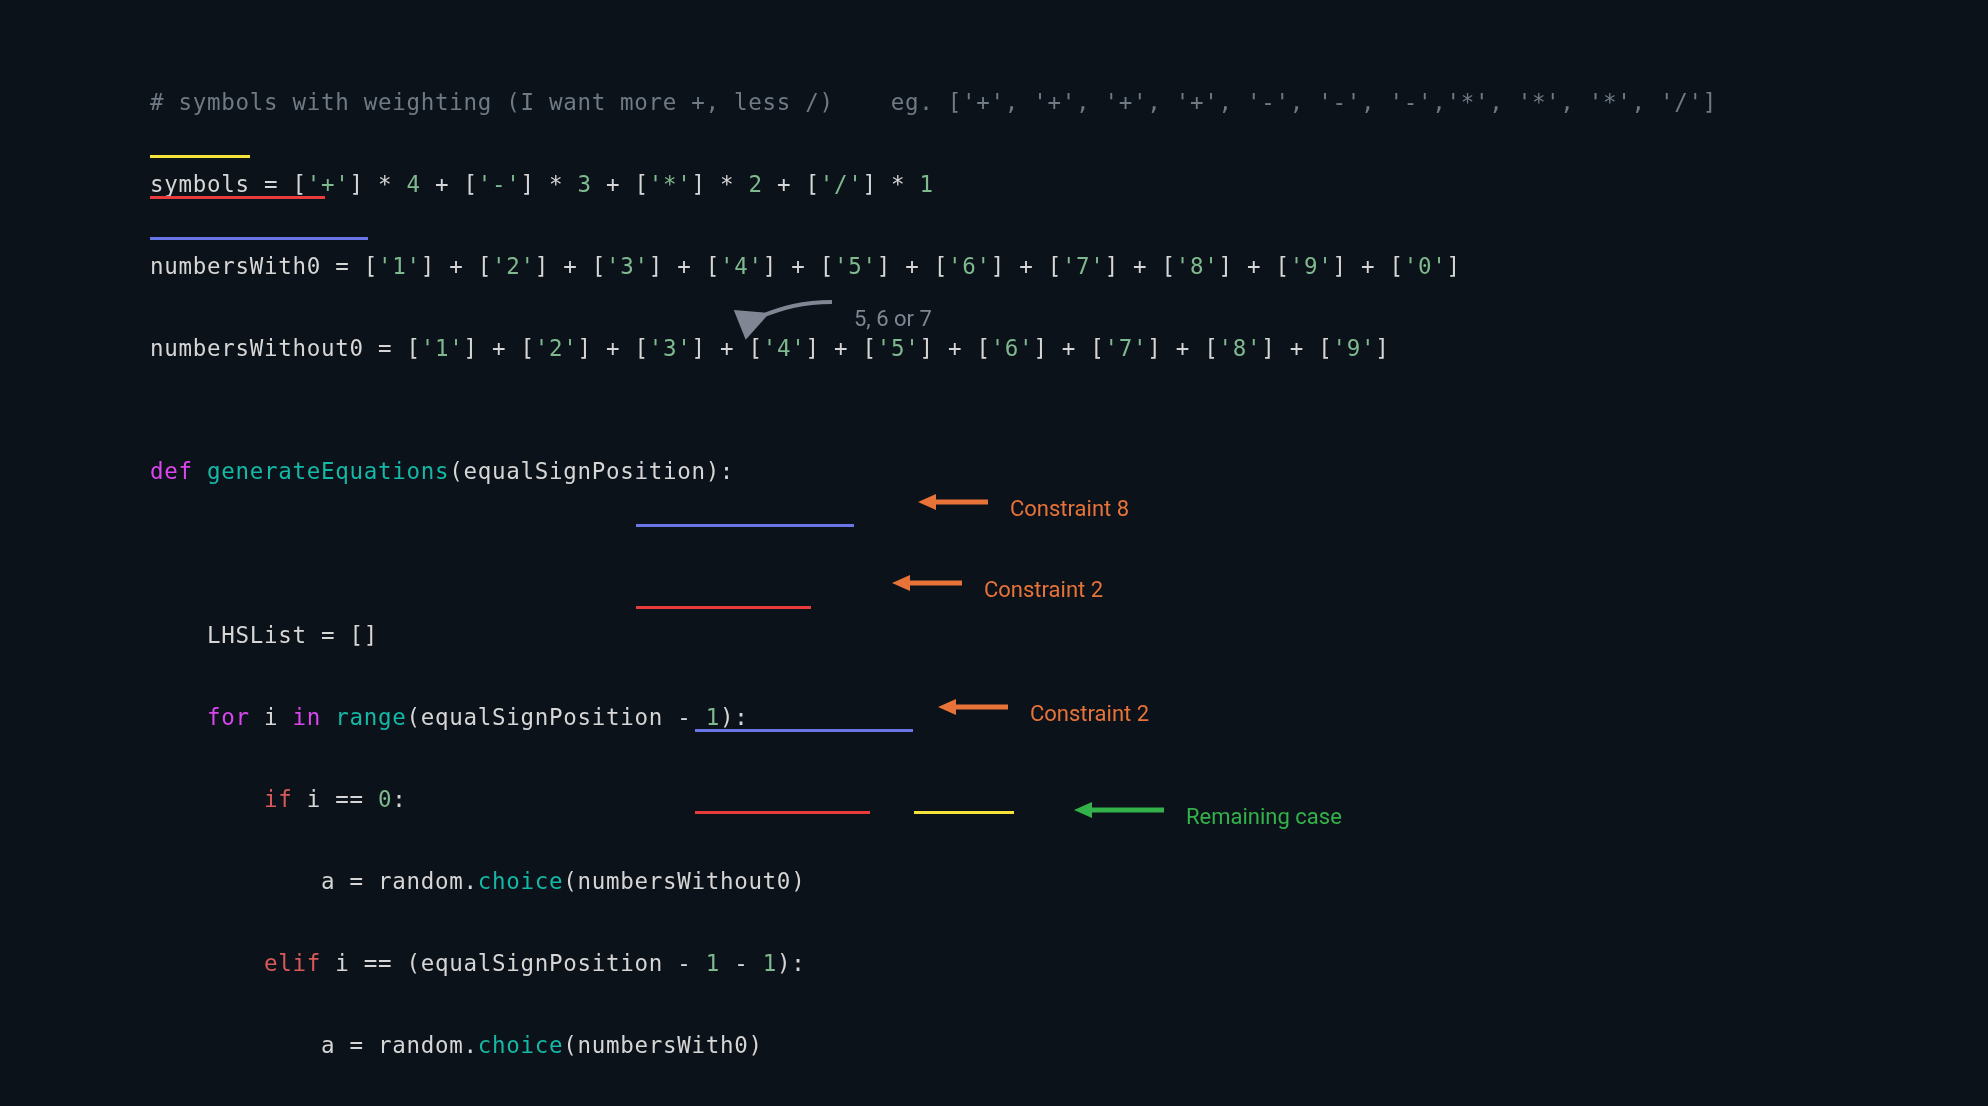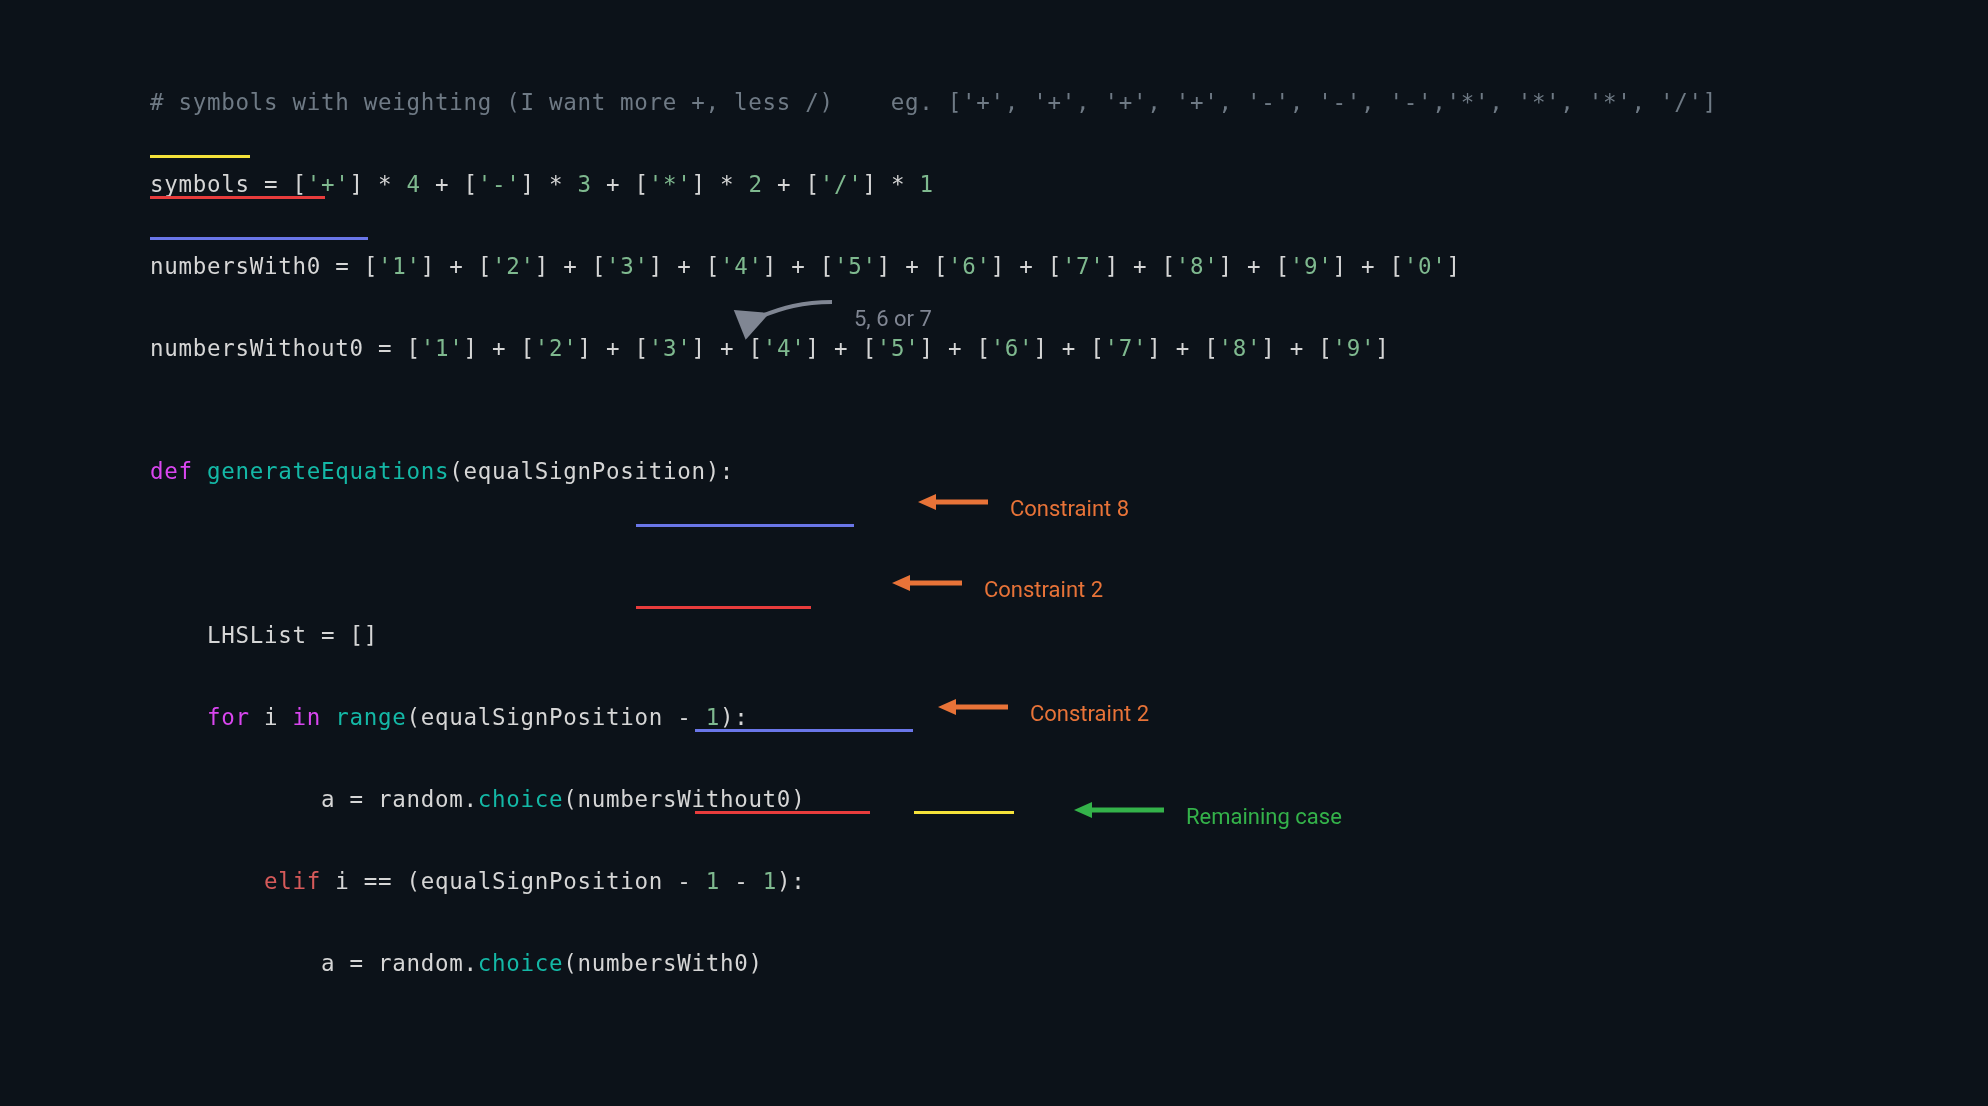--- a/index.html
+++ b/index.html
@@ -76,20 +76,21 @@
 <pre class="code"><span class="line"><span class="c"># symbols with weighting (I want more +, less /)    eg. ['+', '+', '+', '+', '-', '-', '-','*', '*', '*', '/']</span></span>
 <span class="line"><span class="id">symbols</span><span class="id"> = [</span><span class="s">'+'</span><span class="id">] * </span><span class="n">4</span><span class="id"> + [</span><span class="s">'-'</span><span class="id">] * </span><span class="n">3</span><span class="id"> + [</span><span class="s">'*'</span><span class="id">] * </span><span class="n">2</span><span class="id"> + [</span><span class="s">'/'</span><span class="id">] * </span><span class="n">1</span></span>
 <span class="line"><span class="id">numbersWith0</span><span class="id"> = [</span><span class="s">'1'</span><span class="id">] + [</span><span class="s">'2'</span><span class="id">] + [</span><span class="s">'3'</span><span class="id">] + [</span><span class="s">'4'</span><span class="id">] + [</span><span class="s">'5'</span><span class="id">] + [</span><span class="s">'6'</span><span class="id">] + [</span><span class="s">'7'</span><span class="id">] + [</span><span class="s">'8'</span><span class="id">] + [</span><span class="s">'9'</span><span class="id">] + [</span><span class="s">'0'</span><span class="id">]</span></span>
 <span class="line"><span class="id">numbersWithout0</span><span class="id"> = [</span><span class="s">'1'</span><span class="id">] + [</span><span class="s">'2'</span><span class="id">] + [</span><span class="s">'3'</span><span class="id">] + [</span><span class="s">'4'</span><span class="id">] + [</span><span class="s">'5'</span><span class="id">] + [</span><span class="s">'6'</span><span class="id">] + [</span><span class="s">'7'</span><span class="id">] + [</span><span class="s">'8'</span><span class="id">] + [</span><span class="s">'9'</span><span class="id">]</span></span>
 <span class="line"></span>
 <span class="line"><span class="kw">def</span><span class="id"> </span><span class="fn">generateEquations</span><span class="id">(</span><span class="id">equalSignPosition</span><span class="id">):</span></span>
 <span class="line"></span>
 <span class="line"></span>
 <span class="line">    <span class="id">LHSList</span><span class="id"> = []</span></span>
 <span class="line">    <span class="kw">for</span><span class="id"> i </span><span class="kw">in</span><span class="id"> </span><span class="fn">range</span><span class="id">(</span><span class="id">equalSignPosition - </span><span class="n">1</span><span class="id">):</span></span>
+<span class="line">        <span class="kw2">if</span><span class="id"> i == </span><span class="n">0</span><span class="id">:</span></span>
 <span class="line">            <span class="id">a = random.</span><span class="fn">choice</span><span class="id">(</span><span class="id">numbersWithout0</span><span class="id">)</span></span>
 <span class="line">        <span class="kw2">elif</span><span class="id"> i == (equalSignPosition - </span><span class="n">1</span><span class="id"> - </span><span class="n">1</span><span class="id">):</span></span>
 <span class="line">            <span class="id">a = random.</span><span class="fn">choice</span><span class="id">(</span><span class="id">numbersWith0</span><span class="id">)</span></span>
 
 
 
 
 
 
 <span class="line"></span>

